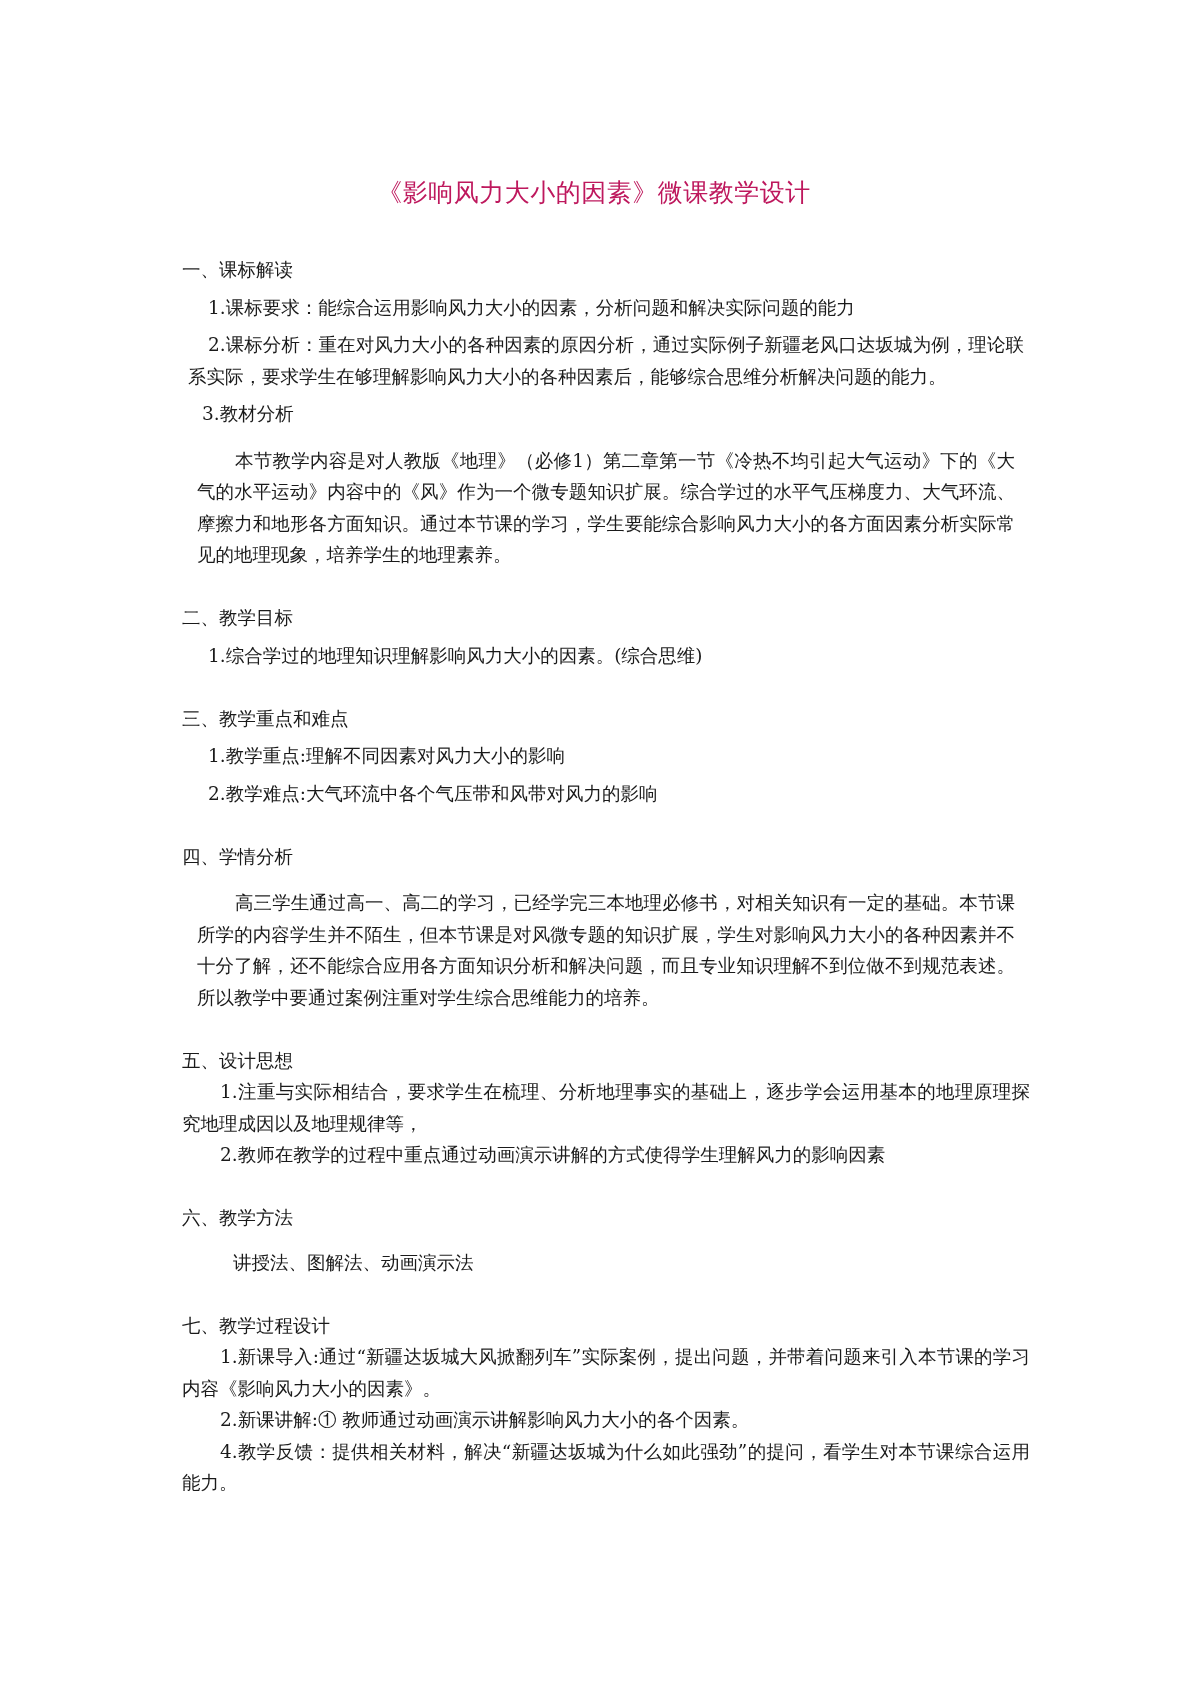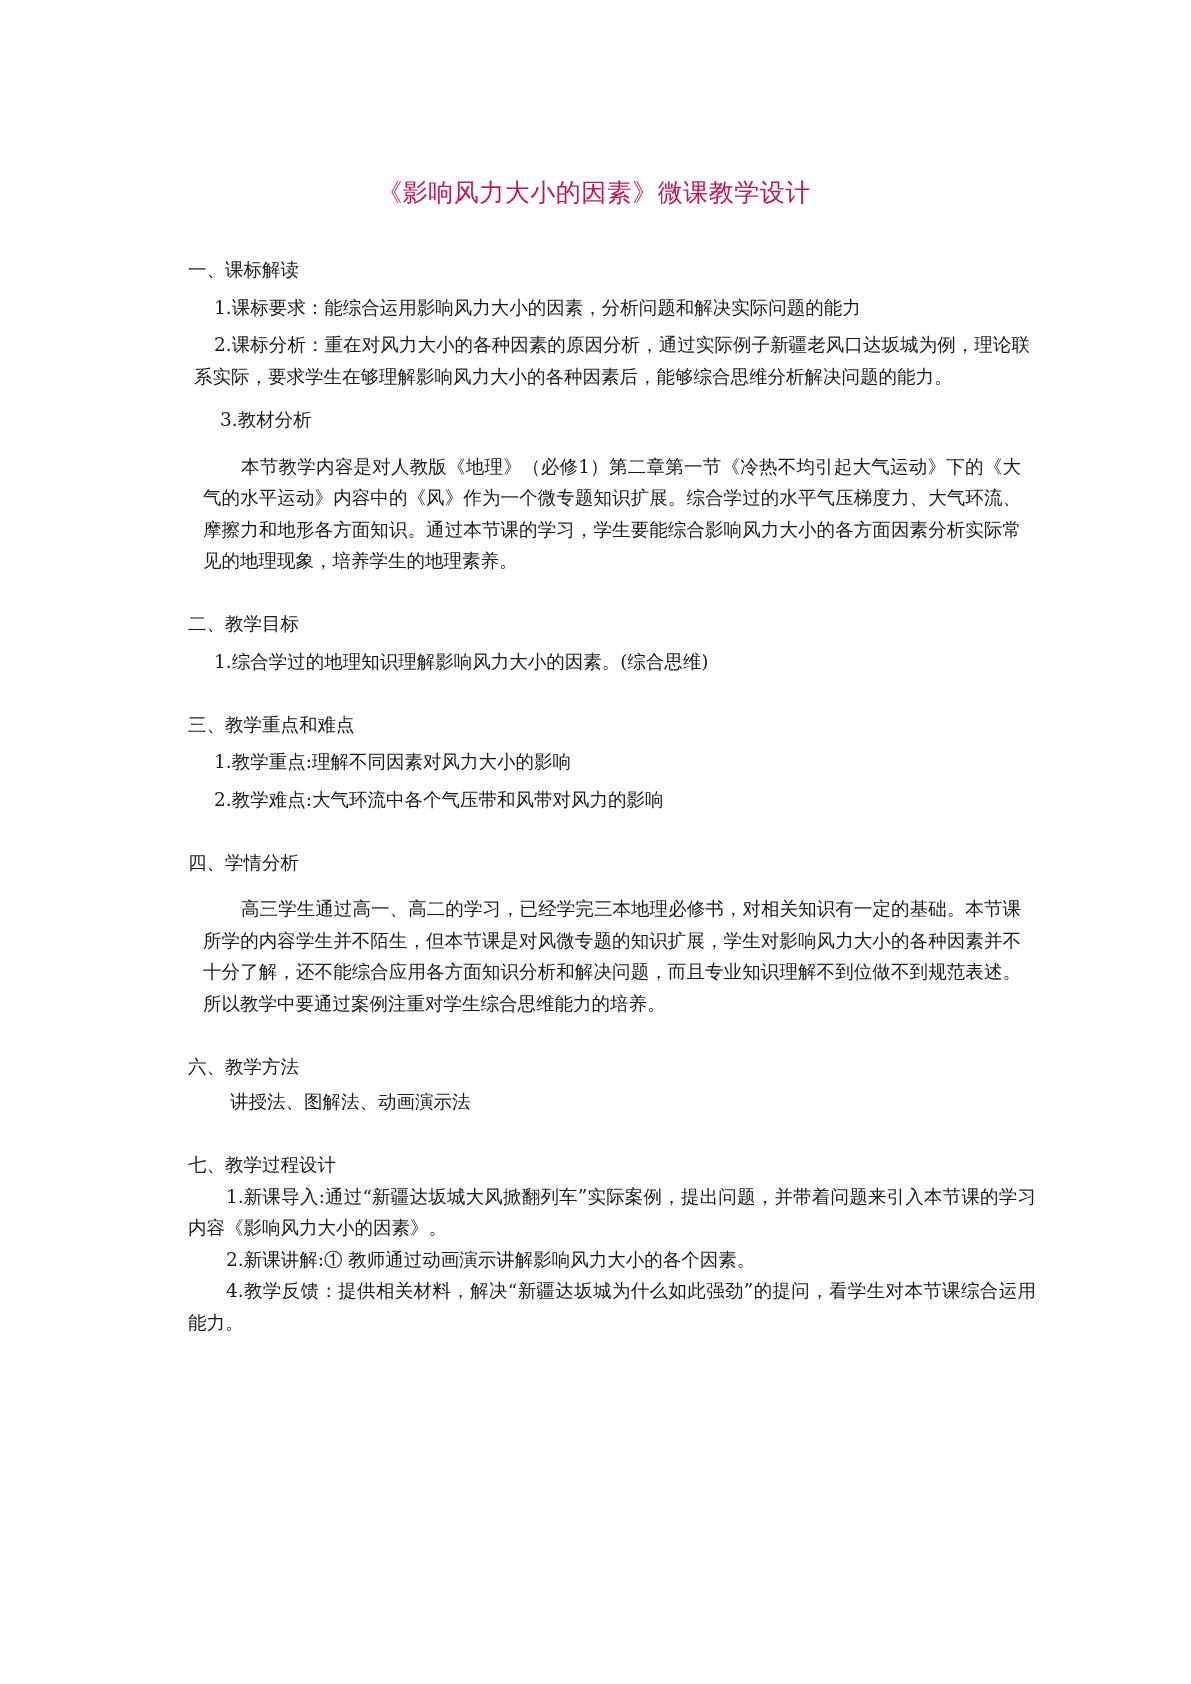--- a/index.html
+++ b/index.html
@@ -28,31 +28,31 @@
     width: 848px;
     text-align: center;
     font-size: 25px;
     line-height: 36px;
     letter-spacing: 0.5px;
     color: #be185d;
   }
   .content {
     position: absolute;
     top: 254px;
-    left: 18px;
+    left: 12px;
     width: 848px;
     font-size: 18.5px;
     line-height: 31.5px;
   }
   .section { margin: 0 0 31.5px 0; }
   .section-heading { margin: 0; }
   .item { margin: 6px; text-indent: 20px; text-align: justify; }
   .para { margin: 15px; text-indent: 38px; text-align: justify; }
-  .plain-indent { margin: 4px; padding-left: 38px; }
-  .sub-heading { margin: 12px; text-indent: 20px; }
+  .plain-indent { margin: 13px; padding-left: 38px; }
+  .sub-heading { margin: 0; text-indent: 20px; }
   .item-wide { margin: 0; text-indent: 38px; text-align: justify; }
 </style>
 </head>
 <body>
 
 <div class="page">
   <div class="doc-title">《影响风力大小的因素》微课教学设计</div>
 
   <div class="content">
 
@@ -73,20 +73,25 @@
       <p class="section-heading">三、教学重点和难点</p>
       <p class="item">1.教学重点:理解不同因素对风力大小的影响</p>
       <p class="item">2.教学难点:大气环流中各个气压带和风带对风力的影响</p>
     </div>
 
     <div class="section">
       <p class="section-heading">四、学情分析</p>
       <p class="para">高三学生通过高一、高二的学习，已经学完三本地理必修书，对相关知识有一定的基础。本节课所学的内容学生并不陌生，但本节课是对风微专题的知识扩展，学生对影响风力大小的各种因素并不十分了解，还不能综合应用各方面知识分析和解决问题，而且专业知识理解不到位做不到规范表述。所以教学中要通过案例注重对学生综合思维能力的培养。</p>
     </div>
 
+    <div class="section">
+      <p class="section-heading">五、设计思想</p>
+      <p class="item-wide">1.注重与实际相结合，要求学生在梳理、分析地理事实的基础上，逐步学会运用基本的地理原理探究地理成因以及地理规律等，</p>
+      <p class="item-wide">2.教师在教学的过程中重点通过动画演示讲解的方式使得学生理解风力的影响因素</p>
+    </div>
 
     <div class="section">
       <p class="section-heading">六、教学方法</p>
       <p class="plain-indent">讲授法、图解法、动画演示法</p>
     </div>
 
     <div class="section">
       <p class="section-heading">七、教学过程设计</p>
       <p class="item-wide">1.新课导入:通过“新疆达坂城大风掀翻列车”实际案例，提出问题，并带着问题来引入本节课的学习内容《影响风力大小的因素》。</p>
       <p class="item-wide">2.新课讲解:① 教师通过动画演示讲解影响风力大小的各个因素。</p>

